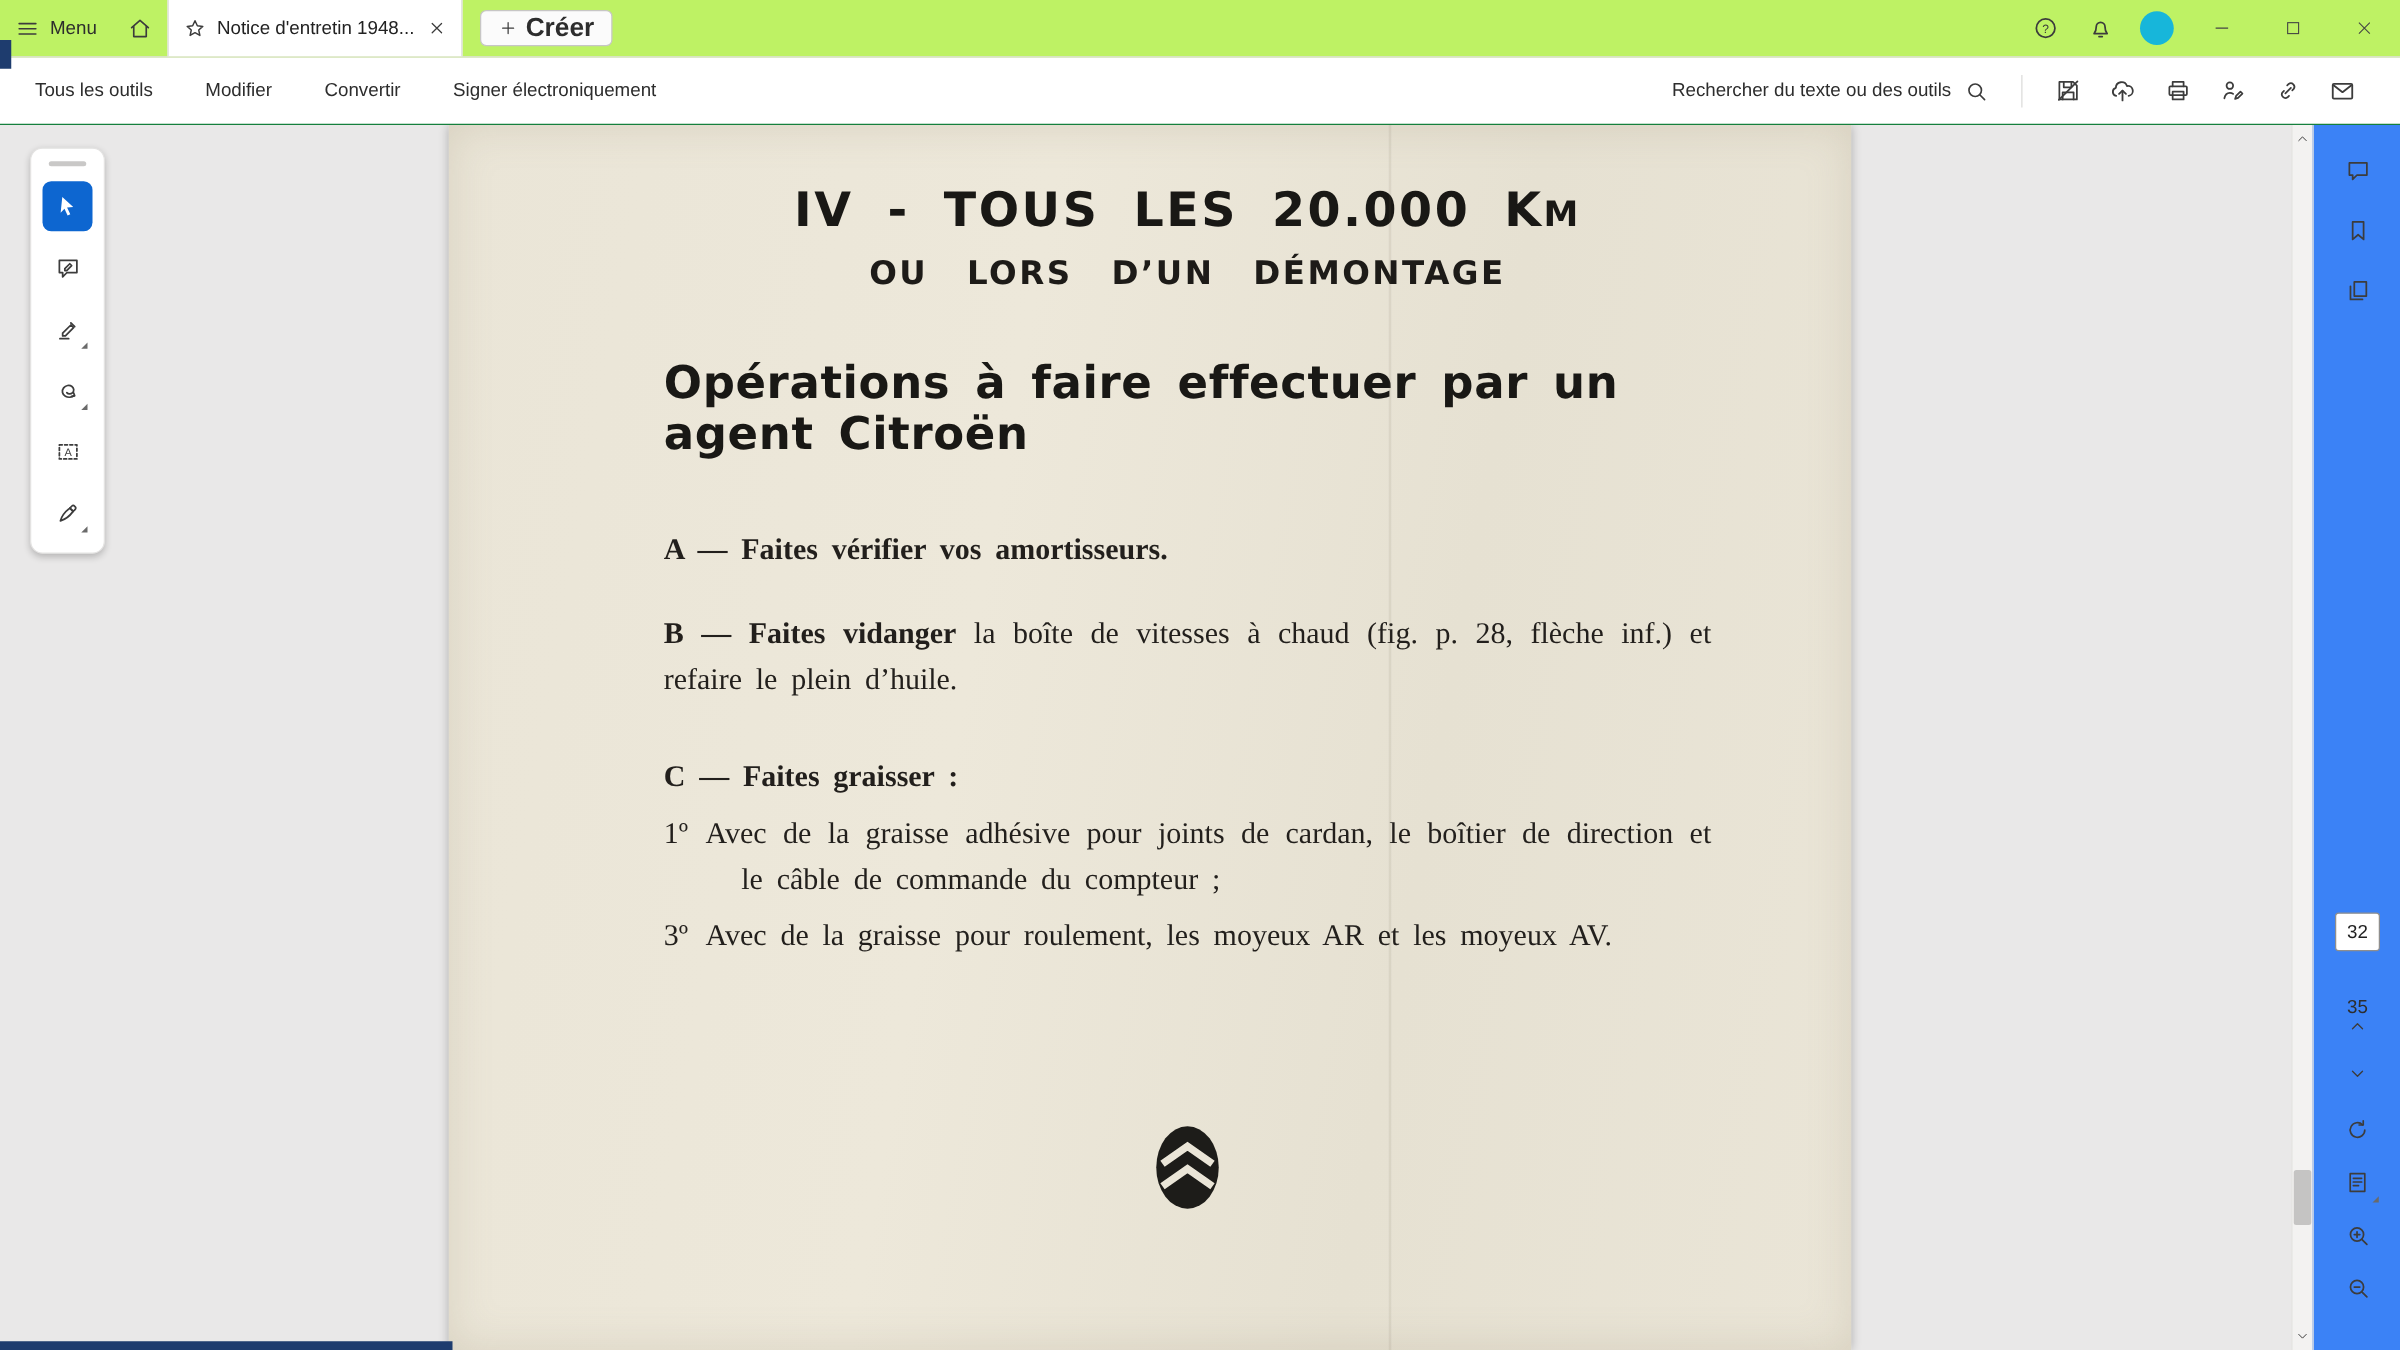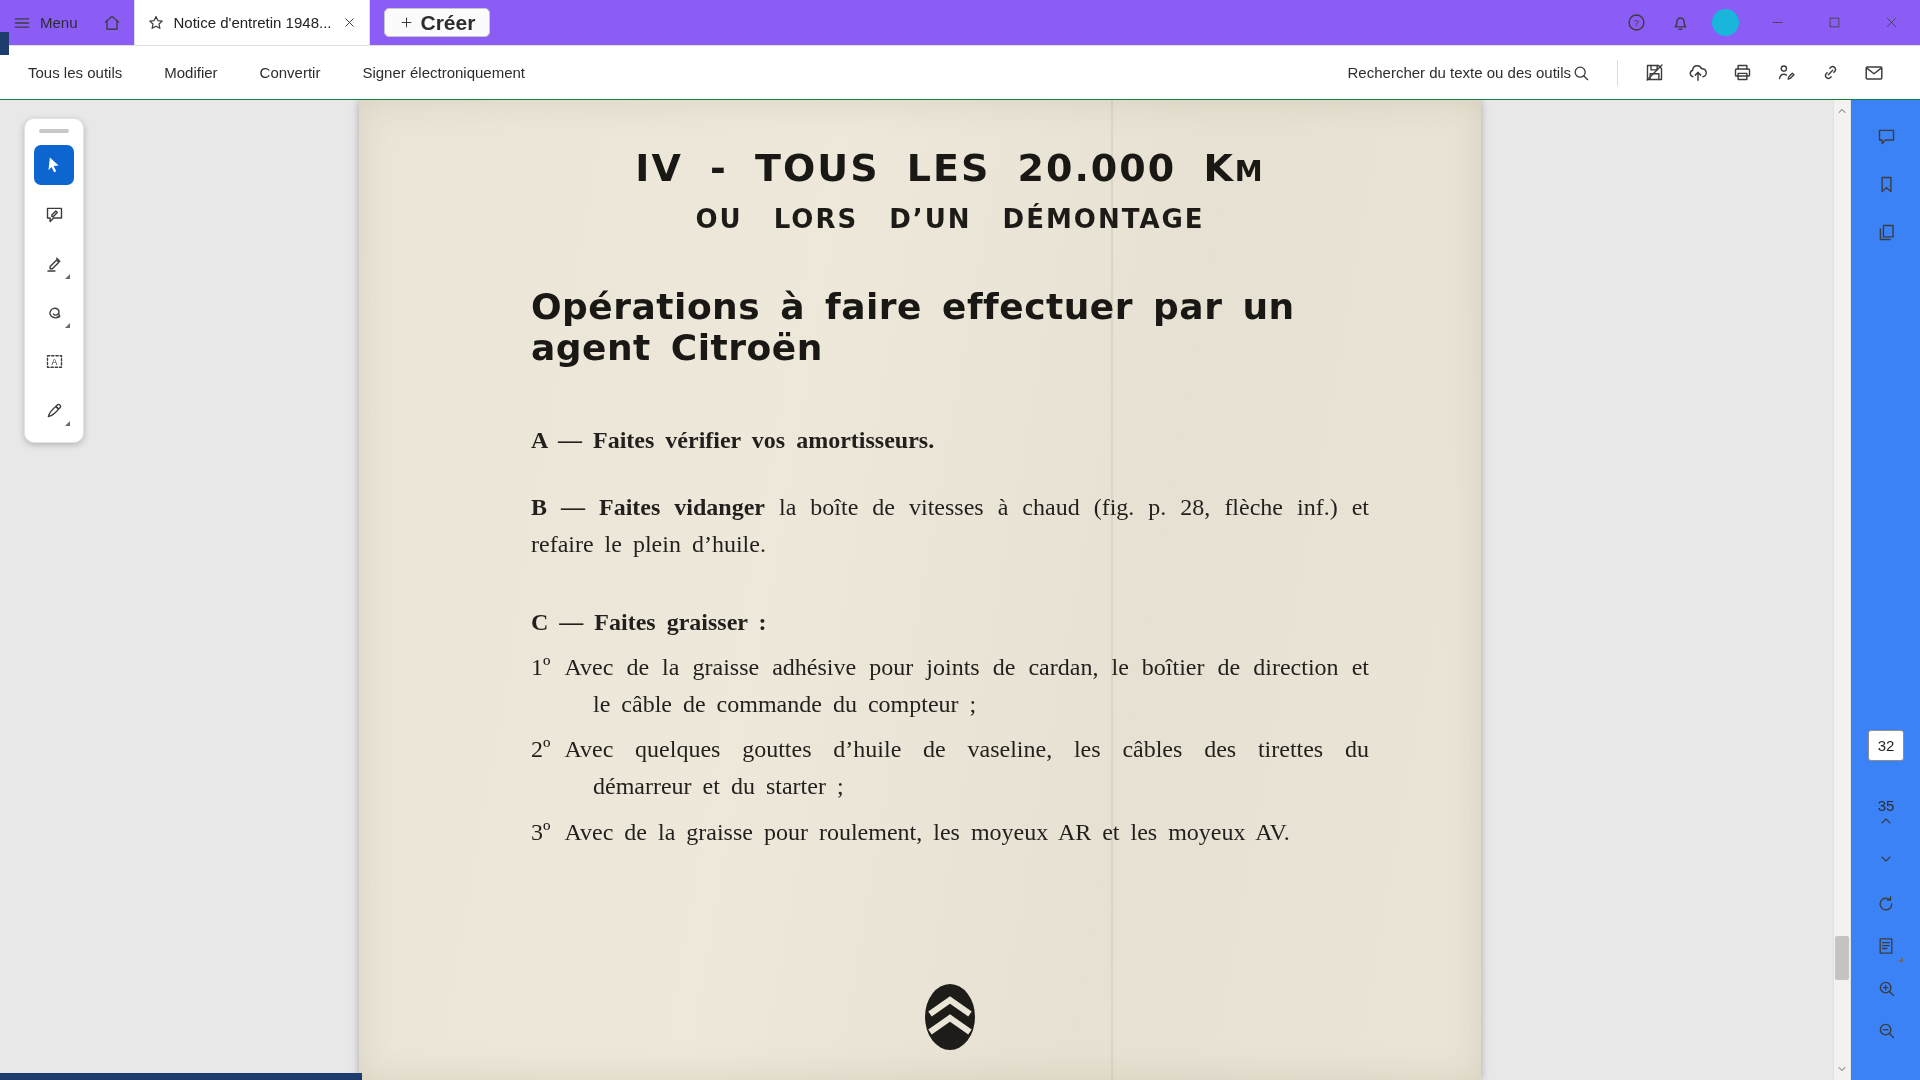--- a/index.html
+++ b/index.html
@@ -2,36 +2,36 @@
 <html><head>
 <meta charset="utf-8">
 <style>
   * { box-sizing: border-box; margin: 0; padding: 0; }
   html,body { width:1920px; height:1080px; overflow:hidden; }
   body { font-family:"Liberation Sans", sans-serif; background:#e9e8e8; cursor:default; color:#2d2d2d; }
 
   .app { position:relative; width:1920px; height:1080px; }
 
   
-  .titlebar { height:46px; background:#8b5cf6; display:flex; align-items:stretch; border-bottom:1px solid #e1e0df; position:relative; z-index:5; }
+  .titlebar { height:46px; background:#bef264; display:flex; align-items:stretch; border-bottom:1px solid #e1e0df; position:relative; z-index:5; }
   .tb-btn { display:flex; align-items:center; gap:8px; padding:0 12px; font-size:15px; color:#2d2d2d; background:transparent; border:none; }
   .icon-btn { width:44px; display:flex; align-items:center; justify-content:center; background:transparent; border:none; }
   .tab { display:flex; align-items:center; gap:9px; width:236px; padding:0 12px; background:#ffffff; border-left:1px solid #dcdbda; border-right:1px solid #dcdbda; }
   .tab-title { font-size:15px; color:#222; white-space:nowrap; overflow:hidden; text-overflow:ellipsis; flex:1; }
   .create-btn { display:flex; align-items:center; gap:7px; margin:8px 0 8px 14px; padding:0 14px; background:#fbfbfb; border:1px solid #c7c6c5; border-radius:5px; font-size:21px; color:#2d2d2d;font-weight:bold; }
   .titlebar-right { margin-left:auto; display:flex; align-items:stretch; }
   .avatar { width:27px; height:27px; border-radius:50%; background:#17b6da; align-self:center; margin:0 10px; }
   .win-ctl { width:57px; display:flex; align-items:center; justify-content:center; background:transparent; border:none; }
 
   
   .toolbar { height:54px; background:#ffffff; border-bottom:1px solid #15803d; display:flex; align-items:center; padding:0 26px 0 26px; position:relative; z-index:4; }
   .tool-tabs { display:flex; align-items:center; gap:38px; }
   .tool-tab { font-size:15px; color:#2d2d2d; background:none; border:none; padding:6px 2px; white-space:nowrap; }
   .toolbar-right { margin-left:auto; display:flex; align-items:center; gap:4px; }
-  .search-group { display:flex; align-items:center; padding:6px 10px; border-radius:4px; }
+  .search-group { display:flex; align-items:center; gap:10px; padding:6px 10px; border-radius:4px; }
   .search-label { font-size:15px; color:#2d2d2d; white-space:nowrap; }
   .v-div { width:1px; height:26px; background:#dcdbda; margin:0 12px; }
   .tool-icon-btn { width:40px; height:40px; display:flex; align-items:center; justify-content:center; background:none; border:none; border-radius:4px; }
 
   
   .main { display:flex; height:980px; }
   .viewer { flex:1; position:relative; background:#e9e8e8; overflow:hidden; }
 
   
   .page { position:absolute; left:359px; top:0; width:1122px; height:980px;
@@ -227,21 +227,20 @@
           <div class="doc-h2">OU LORS D’UN DÉMONTAGE</div>
           <div class="doc-h3">Opérations à faire effectuer par un agent Citroën</div>
 
           <p class="para-a">A — Faites vérifier vos amortisseurs.</p>
 
           <p class="para-b"><span class="b-bold">B — Faites vidanger</span><span> la boîte de vitesses à chaud (fig. p. 28, flèche inf.) et refaire le plein d’huile.</span></p>
 
           <p class="para-c">C — Faites graisser :</p>
 
           <p class="doc-item"><span class="item-num">1º</span><span>Avec de la graisse adhésive pour joints de cardan, le boîtier de direction et le câble de commande du compteur ;</span></p>
-          <p class="doc-item"><span class="item-num">2º</span><span>Avec quelques gouttes d’huile de vaseline, les câbles des tirettes du démarreur et du starter ;</span></p>
           <p class="doc-item"><span class="item-num">3º</span><span>Avec de la graisse pour roulement, les moyeux AR et les moyeux AV.</span></p>
 
           <div class="logo-wrap">
             <svg width="56" height="72" viewBox="0 0 56 72">
               <ellipse cx="28" cy="36" rx="25" ry="33" fill="#1d1c19"></ellipse>
               <polyline points="8,33 28,19 48,33" fill="none" stroke="#eae5d7" stroke-width="6"></polyline>
               <polyline points="8,51 28,37 48,51" fill="none" stroke="#eae5d7" stroke-width="6"></polyline>
             </svg>
           </div>
         </div>

